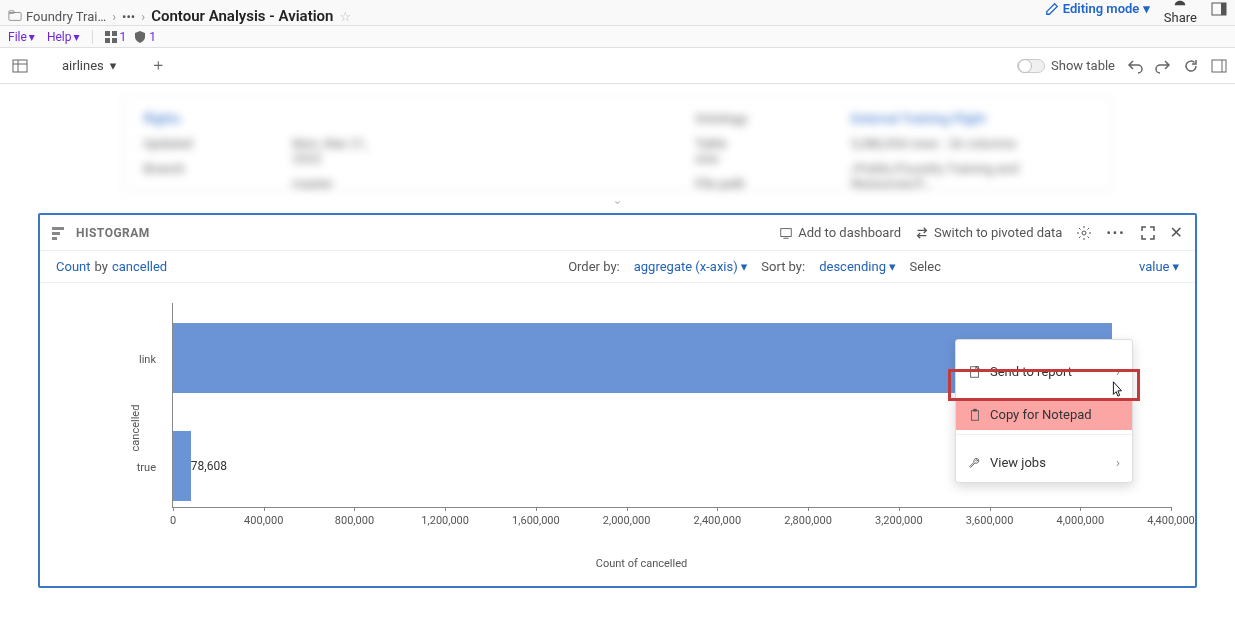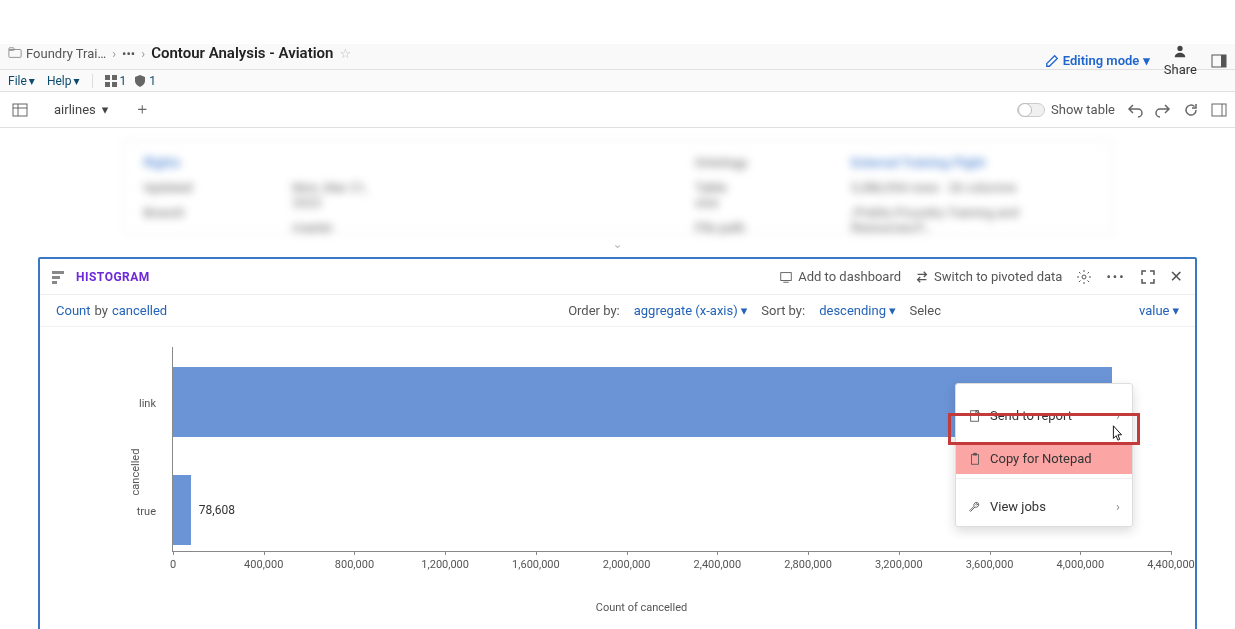--- a/index.html
+++ b/index.html
@@ -13,25 +13,24 @@
     height: 629px;
     overflow: hidden;
   }
   svg { display: block; }
 
   
   .header {
     height: 26px;
     border-bottom: 1px solid #e0e0e0;
     display: flex;
-    align-items: flex-start;
+    align-items: flex-end;
     padding: 0 8px;
     gap: 6px;
     background: #f9f9f9;
-    margin-top: 44px;
   }
   .breadcrumb { display: flex; align-items: center; gap: 6px; color: #555; }
   .breadcrumb .bc-item { display: flex; align-items: center; gap: 4px; }
   .breadcrumb .chev { color: #999; }
   .header .title { font-weight: 600; color: #222; font-size: 15px; }
   .star { color: #bbb; }
   .spacer { flex: 1; }
   .header-right { display: flex; align-items: center; gap: 14px; }
   .edit-mode { color: #1f66cc; font-weight: 600; display: flex; align-items: center; gap: 4px; }
   .share { display: flex; align-items: center; gap: 4px; color: #333; flex-direction: column; }
@@ -39,36 +38,36 @@
   
   .header2 {
     height: 22px;
     border-bottom: 1px solid #e0e0e0;
     display: flex;
     align-items: center;
     padding: 0 8px;
     gap: 12px;
     background: #fafafa;
     font-size: 12px;
-    color: #0c4a6e;
+    color: #6d28d9;
   }
   .header2 .menu-item { display: flex; align-items: center; gap: 2px; cursor: pointer;}
   .badges { display:flex; gap:8px; align-items:center; }
   .badge { display:flex; gap:3px; align-items:center; }
 
   
   .toolbar {
     height: 36px;
     border-bottom: 1px solid #e0e0e0;
     display: flex;
     align-items: center;
     padding: 0 8px;
     gap: 10px;
   }
-  .toolbar .left { display: flex; align-items: center; gap: 14px; }
+  .toolbar .left { display: flex; align-items: center; gap: 22px; }
   .btn-icon { width: 24px; height: 24px; display:flex; align-items:center; justify-content:center; border-radius:3px; cursor:pointer; color:#555;}
   .chip { display:flex; align-items:center; gap:6px; padding:3px 8px; border-radius:3px; cursor:pointer; color:#444;}
   .plus { font-size: 16px; color:#666; }
   .toolbar .right { display:flex; align-items:center; gap:12px; margin-left:auto; color:#555; }
   .toggle { width:28px; height:14px; border:1px solid #ccc; border-radius:7px; position:relative; background:#f0f0f0;}
   .toggle::after { content:""; position:absolute; width:12px; height:12px; border-radius:50%; background:#fff; border:1px solid #bbb; left:0; top:-1px;}
 
   
   .main { padding: 0; position: relative; height: calc(100% - 84px); overflow:hidden;}
   .blurred-card {
@@ -95,21 +94,21 @@
     border: 2px solid #3a78c4;
     border-radius: 2px;
     background:#fff;
     position: relative;
   }
   .panel-hdr {
     display:flex; align-items:center; padding:8px 12px;
     border-bottom: 1px solid #eee;
     gap:8px;
   }
-  .panel-hdr .p-title { font-weight:700; letter-spacing:0.5px; color:#6d28d9; font-size:12px;}
+  .panel-hdr .p-title { font-weight:700; letter-spacing:0.5px; color:#737373; font-size:12px;}
   .panel-hdr .p-right { margin-left:auto; display:flex; align-items:center; gap:14px; color:#555; font-size:13px;}
   .p-right .act { display:flex; align-items:center; gap:5px; cursor:pointer;}
 
   .panel-sub {
     display:flex; align-items:center; padding:8px 16px;
     border-bottom: 1px solid #f0f0f0;
     font-size:13px;
     gap: 4px;
   }
   .link { color:#2363b8; cursor:pointer;}
@@ -135,21 +134,21 @@
   }
   .bar-row {
     position:absolute; left:0; display:flex; align-items:center; height:70px;
   }
   .bar-row.false-row { top: 20px; }
   .bar-row.true-row { top: 128px; }
   .bar {
     height:70px; background:#6b94d6;
   }
   .bar-label-value {
-    margin-left:8px; font-size:12px; color:#333;
+    margin-left:0; font-size:12px; color:#333;
   }
   .cat-label {
     position:absolute; left:44px; width:50px; text-align:right;
     font-size:11px; color:#555; transform: translateX(-100%);
   }
   .tick {
     position:absolute; bottom:-4px; width:1px; height:4px; background:#888;
   }
   .tick-label {
     position:absolute; bottom:-20px; transform:translateX(-50%);

